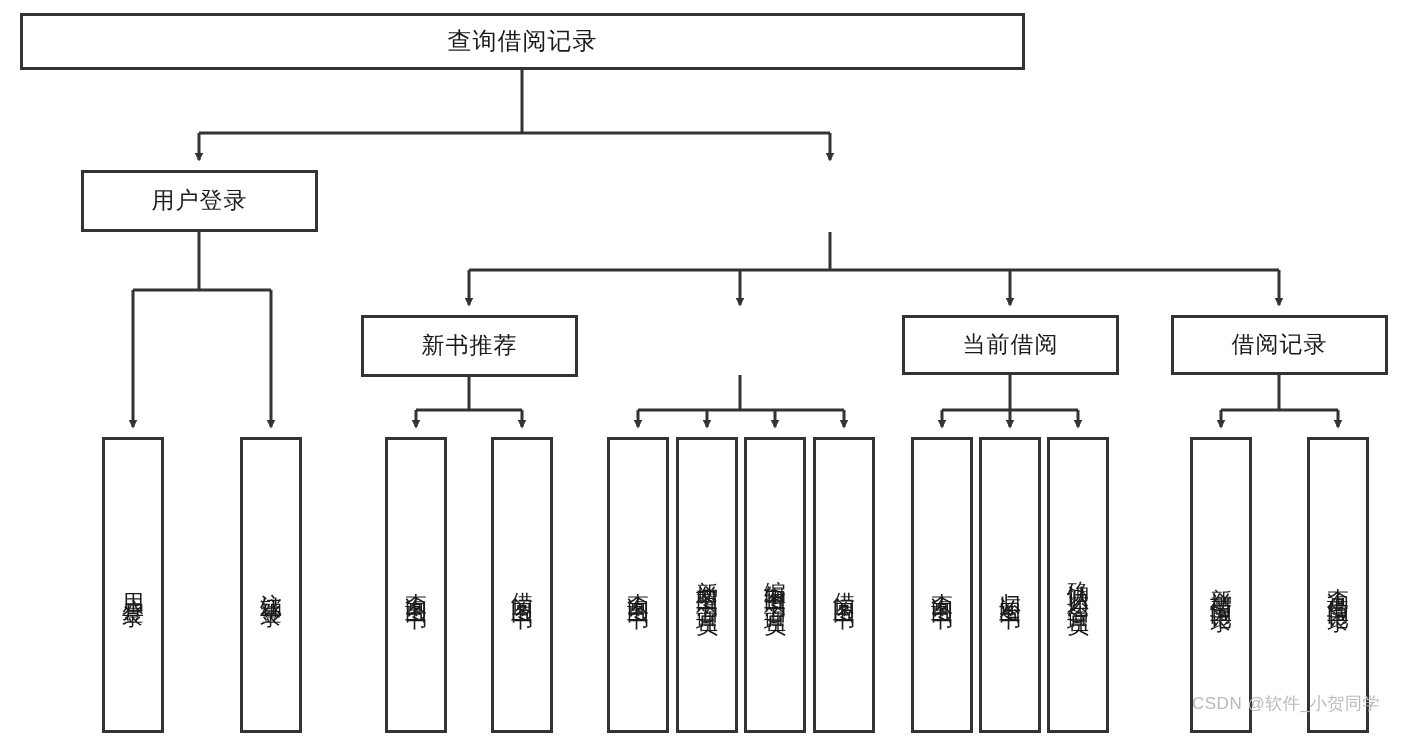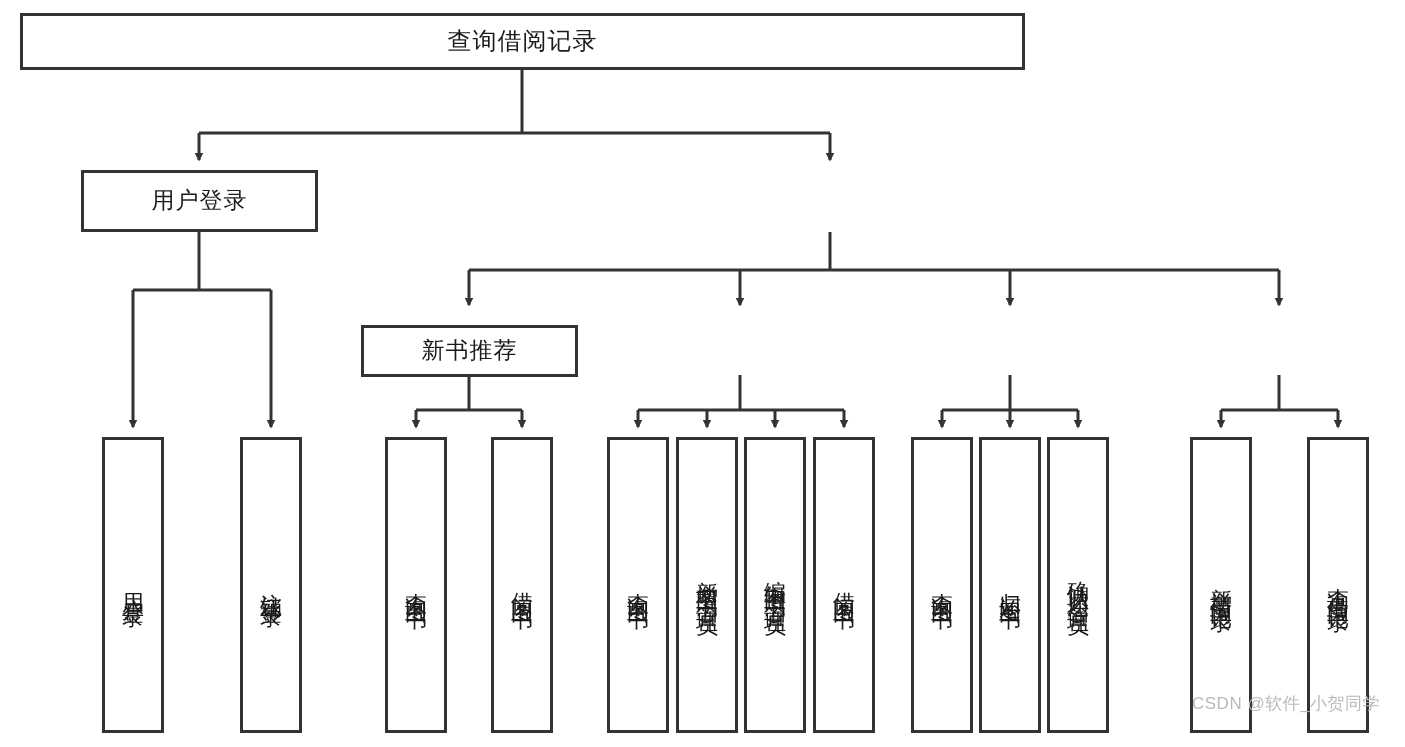--- a/index.html
+++ b/index.html
@@ -126,22 +126,28 @@
   </svg>
 
   <div class="node h-node root" style="left:20px; top:13px; width:1005px; height:57px;">
     <span class="lbl">查询借阅记录</span>
   </div>
 
   <div class="node h-node" style="left:81px; top:170px; width:237px; height:62px;">
     <span class="lbl">用户登录</span>
   </div>
 
-  <div class="node h-node" style="left:361px; top:315px; width:217px; height:52px;margin-top:10px;">
+  <div class="node h-node" style="left:361px; top:315px; width:217px; height:62px;">
     <span class="lbl">新书推荐</span>
+  </div>
+  <div class="node h-node" style="left:902px; top:315px; width:217px; height:60px;">
+    <span class="lbl">当前借阅</span>
+  </div>
+  <div class="node h-node" style="left:1171px; top:315px; width:217px; height:60px;">
+    <span class="lbl">借阅记录</span>
   </div>
 
   <div class="node v-node" style="left:102px; top:437px; width:62px; height:296px;">
     <span class="lbl">用户登录</span>
   </div>
   <div class="node v-node" style="left:240px; top:437px; width:62px; height:296px;">
     <span class="lbl">注销登录</span>
   </div>
 
   <div class="node v-node" style="left:385px; top:437px; width:62px; height:296px;">

